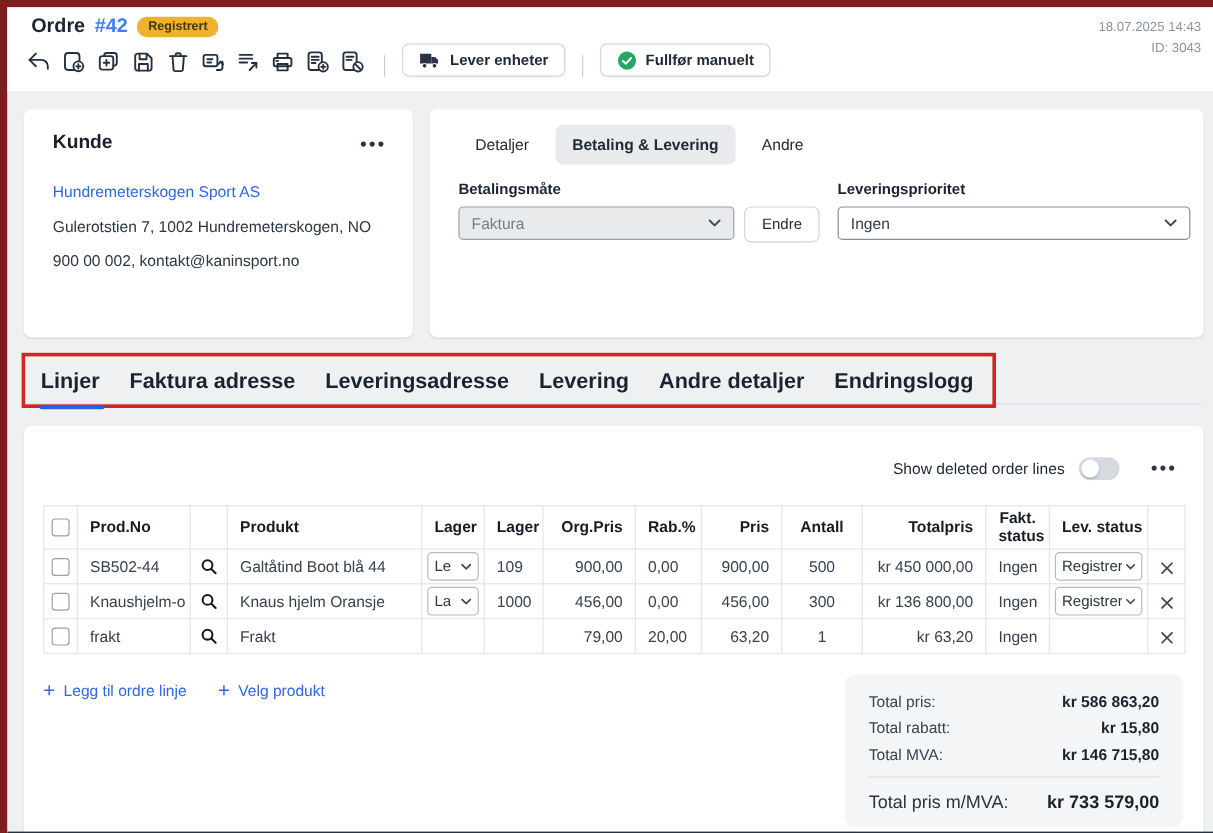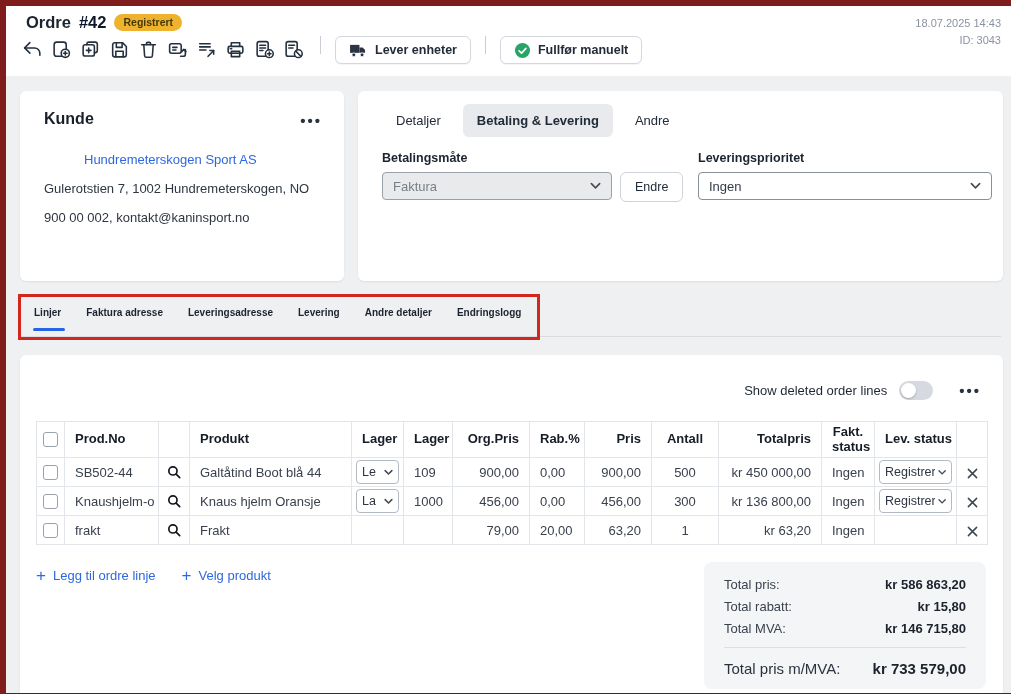--- a/index.html
+++ b/index.html
@@ -4,36 +4,36 @@
 <style>
   html,body{margin:0;padding:0;background:#fff;}
   .page{position:relative;width:1009px;height:692px;border:6px solid #7f1d1d;background:#eef0f2;
         font-family:"Liberation Sans","DejaVu Sans",sans-serif;overflow:hidden;}
   svg{display:block;}
   .ico{stroke:#25303e;stroke-width:1.5;fill:none;stroke-linecap:round;stroke-linejoin:round;}
 
   
   .topbar{position:absolute;left:0;top:0;width:100%;height:70px;background:#fff;}
   .title{position:absolute;left:20px;top:7px;font-size:16.5px;font-weight:700;color:#1b2430;display:flex;align-items:center;gap:8px;}
-  .t-blue{color:#0f172a;}
+  .t-blue{color:#3b82f6;}
   .badge{background:#eeb22f;color:#453a05;font-size:10.5px;font-weight:700;padding:3px 9px;border-radius:10px;line-height:1;}
   .meta{position:absolute;right:14px;top:9px;text-align:right;font-size:11px;color:#8b93a0;line-height:1.55;}
-  .toolbar{position:absolute;left:14px;top:30px;display:flex;align-items:flex-start;gap:4px;height:28px;}
+  .toolbar{position:absolute;left:14px;top:30px;display:flex;align-items:flex-end;gap:4px;height:28px;}
   .tbtn{width:25px;height:26px;background:none;border:none;padding:2px;cursor:pointer;display:flex;align-items:center;justify-content:center;}
   .vdiv{width:1px;height:18px;background:#c9ced6;margin:0 10px;}
   .action-btn{display:flex;align-items:center;gap:7px;height:28px;padding:0 13px;background:#fff;border:1px solid #d4d8de;
     border-radius:6px;font-family:inherit;font-weight:700;font-size:12.5px;color:#222b38;cursor:pointer;box-shadow:0 1px 1px rgba(20,30,40,.05);}
 
   
   .card{position:absolute;background:#fff;border-radius:6px;box-shadow:0 1px 2px rgba(27,31,35,.08);box-sizing:border-box;}
   .customer-card{left:14px;top:85px;width:324px;height:190px;padding:19px 24px;}
   .card-title{font-size:16px;font-weight:700;color:#19202b;}
   .dots{letter-spacing:2px;font-weight:700;color:#2a3340;font-size:15px;cursor:pointer;line-height:1;background:none;border:none;padding:0;font-family:inherit;}
   .cust-dots{position:absolute;right:22px;top:22px;}
-  .cust-name{margin-top:24px;font-size:13px;color:#2e68e0;cursor:pointer;margin-left:40px;}
+  .cust-name{margin-top:24px;font-size:13px;color:#2e68e0;cursor:pointer;}
   .cust-line{margin-top:14px;font-size:13px;color:#2e3642;}
 
   .details-card{left:352px;top:85px;width:645px;height:190px;padding:13px 24px;}
   .dtabs{display:flex;gap:8px;align-items:center;font-size:13px;color:#222b38;}
   .dtab{padding:9px 14px;border-radius:6px;cursor:pointer;font-weight:500;text-align:center;}
   .dtab.active{background:#e8eaee;font-weight:700;}
   .fgroup{position:absolute;}
   .flabel{font-size:12.5px;font-weight:700;color:#1c2430;display:flex;align-items:center;gap:5px;}
   .select{display:flex;align-items:center;justify-content:space-between;border:1px solid #878f99;border-radius:4px;background:#fff;
     height:28px;padding:0 10px;font-size:13px;color:#333b46;margin-top:7px;box-sizing:border-box;cursor:pointer;}
@@ -42,21 +42,21 @@
   .pay-row{display:flex;gap:8px;align-items:flex-start;}
   .endre-btn{margin-top:7px;height:30px;padding:0 14px;background:#fff;border:1px solid #cfd4da;border-radius:6px;
     font-family:inherit;font-size:12.5px;font-weight:500;color:#222b38;cursor:pointer;}
   .prio-group{left:340px;top:60px;width:294px;}
   .method-group{left:24px;top:130px;width:292px;}
 
   
   .tabs-border{position:absolute;left:14px;right:14px;top:330px;height:1px;background:#d9dce1;}
   .sec-tabs{position:absolute;left:12px;top:288px;display:inline-flex;gap:25px;border:3px solid #d3261f;
     padding:10px 16px 0 13px;height:30px;align-items:flex-start;}
-  .sec-tab{position:relative;font-size:10px;font-weight:700;color:#1b2330;padding-bottom:13px;cursor:pointer;white-space:nowrap;}
+  .sec-tab{position:relative;font-size:18px;font-weight:700;color:#1b2330;padding-bottom:13px;cursor:pointer;white-space:nowrap;}
   .sec-tab.active::after{content:"";position:absolute;left:-1px;right:-4px;bottom:0;height:3px;background:#2563eb;border-radius:2px;}
 
   
   .main-card{left:14px;top:337px;width:983px;height:387px;margin-top:12px;}
   .toggle-row{position:absolute;right:22px;top:26px;display:flex;align-items:center;gap:12px;}
   .toggle-label{font-size:13px;color:#1f2733;}
   .toggle{width:34px;height:19px;border-radius:10px;background:#d6dae0;position:relative;cursor:pointer;}
   .knob{position:absolute;left:2px;top:2px;width:15px;height:15px;border-radius:50%;background:#fff;box-shadow:0 1px 2px rgba(0,0,0,.25);}
   .panel-dots{margin-left:14px;}
 

